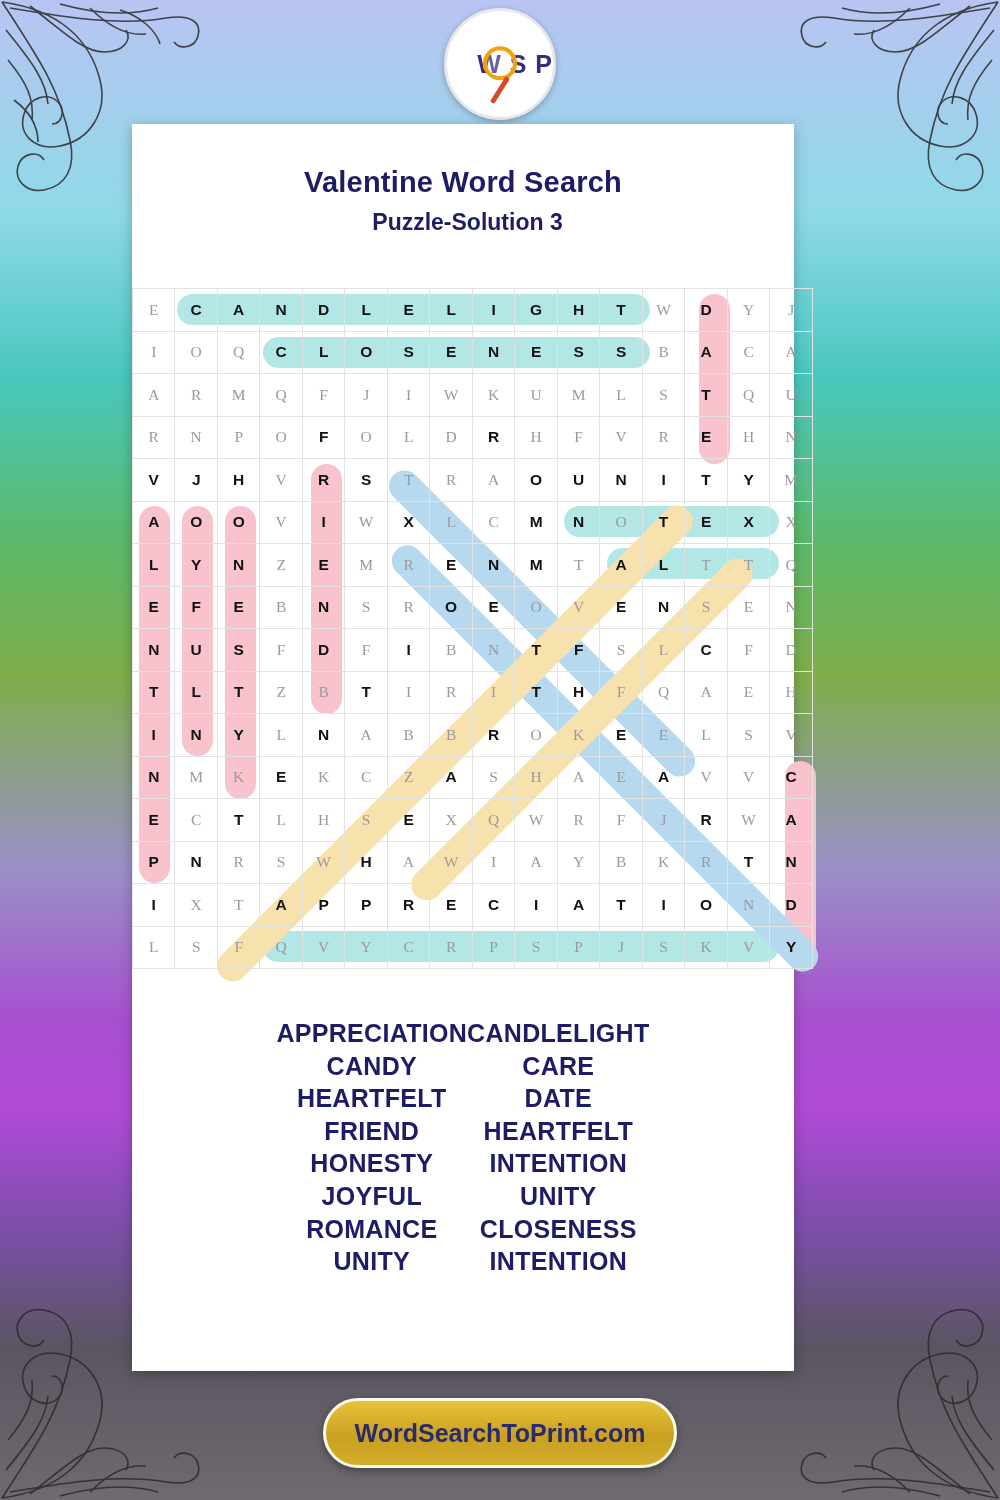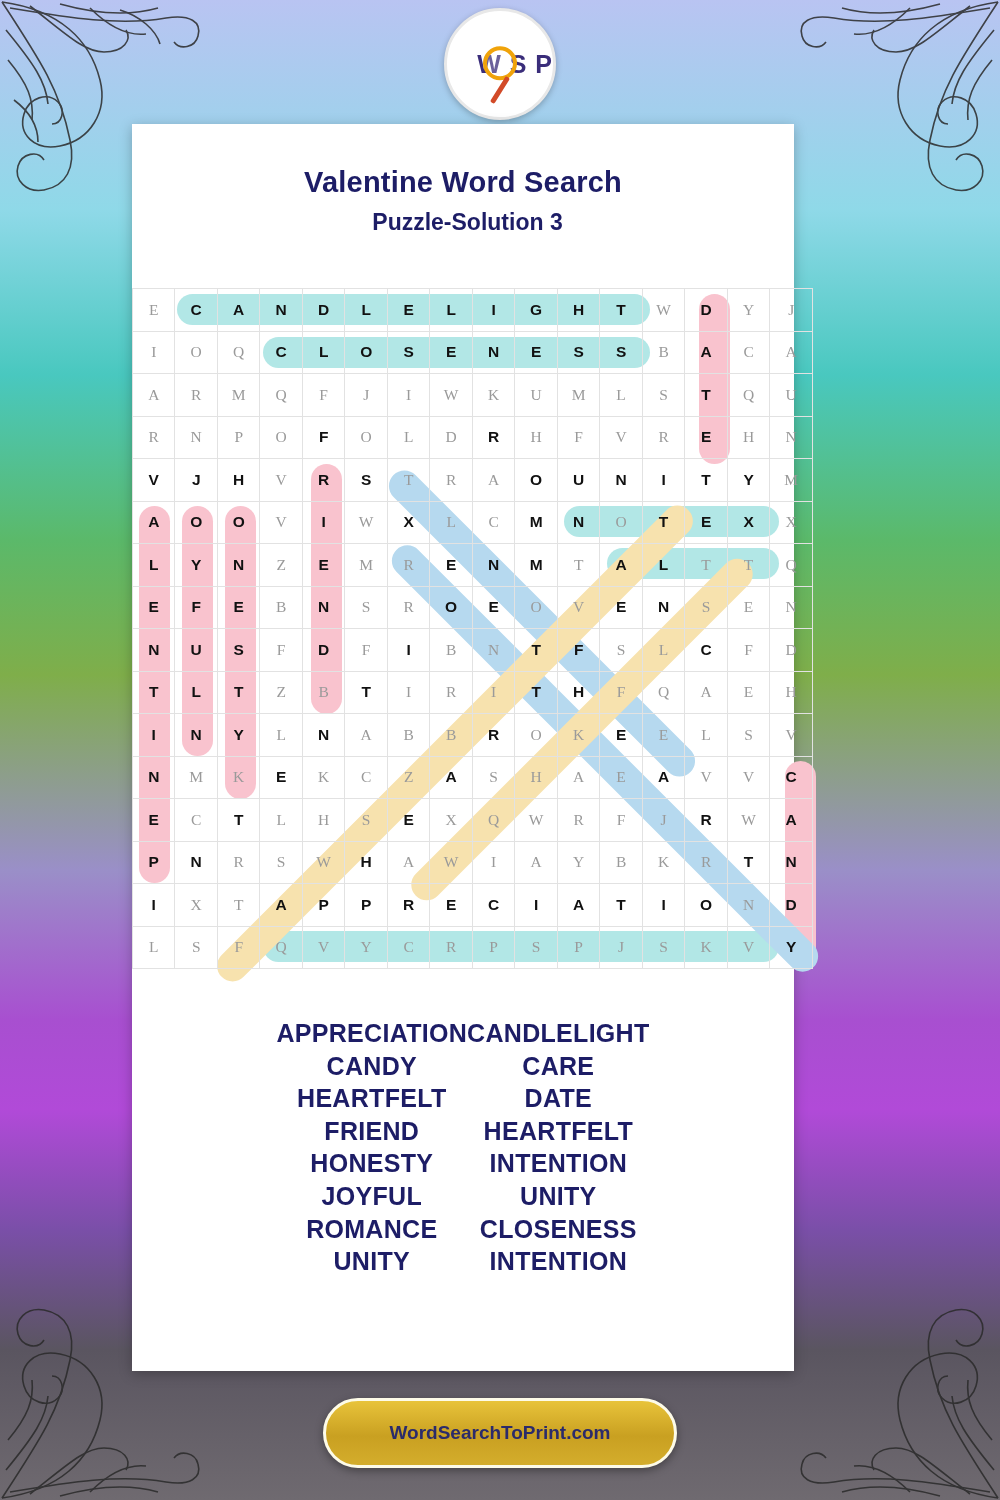--- a/index.html
+++ b/index.html
@@ -104,21 +104,21 @@
   
   .footer-btn {
     position: absolute; left: 50%; bottom: 32px; transform: translateX(-50%);
     width: 354px; height: 70px; border-radius: 35px;
     background: linear-gradient(180deg, #e8c33a 0%, #c9a021 55%, #d4ad2c 100%);
     border: 3px solid #fdfbe8;
     display: flex; align-items: center; justify-content: center;
     box-shadow: 0 3px 8px rgba(0,0,0,.35);
   }
   .footer-btn span {
-    color: #2b2b6b; font-weight: bold; font-size: 19px;
+    color: #2b2b6b; font-weight: bold; font-size: 25px;
   }
 </style>
 </head>
 <body>
 
 <div id="page">
 
   <div class="corner c-tl">
     <svg viewBox="0 0 220 200">
         <g fill="none" stroke="#2a2a2a" stroke-width="1.6">

